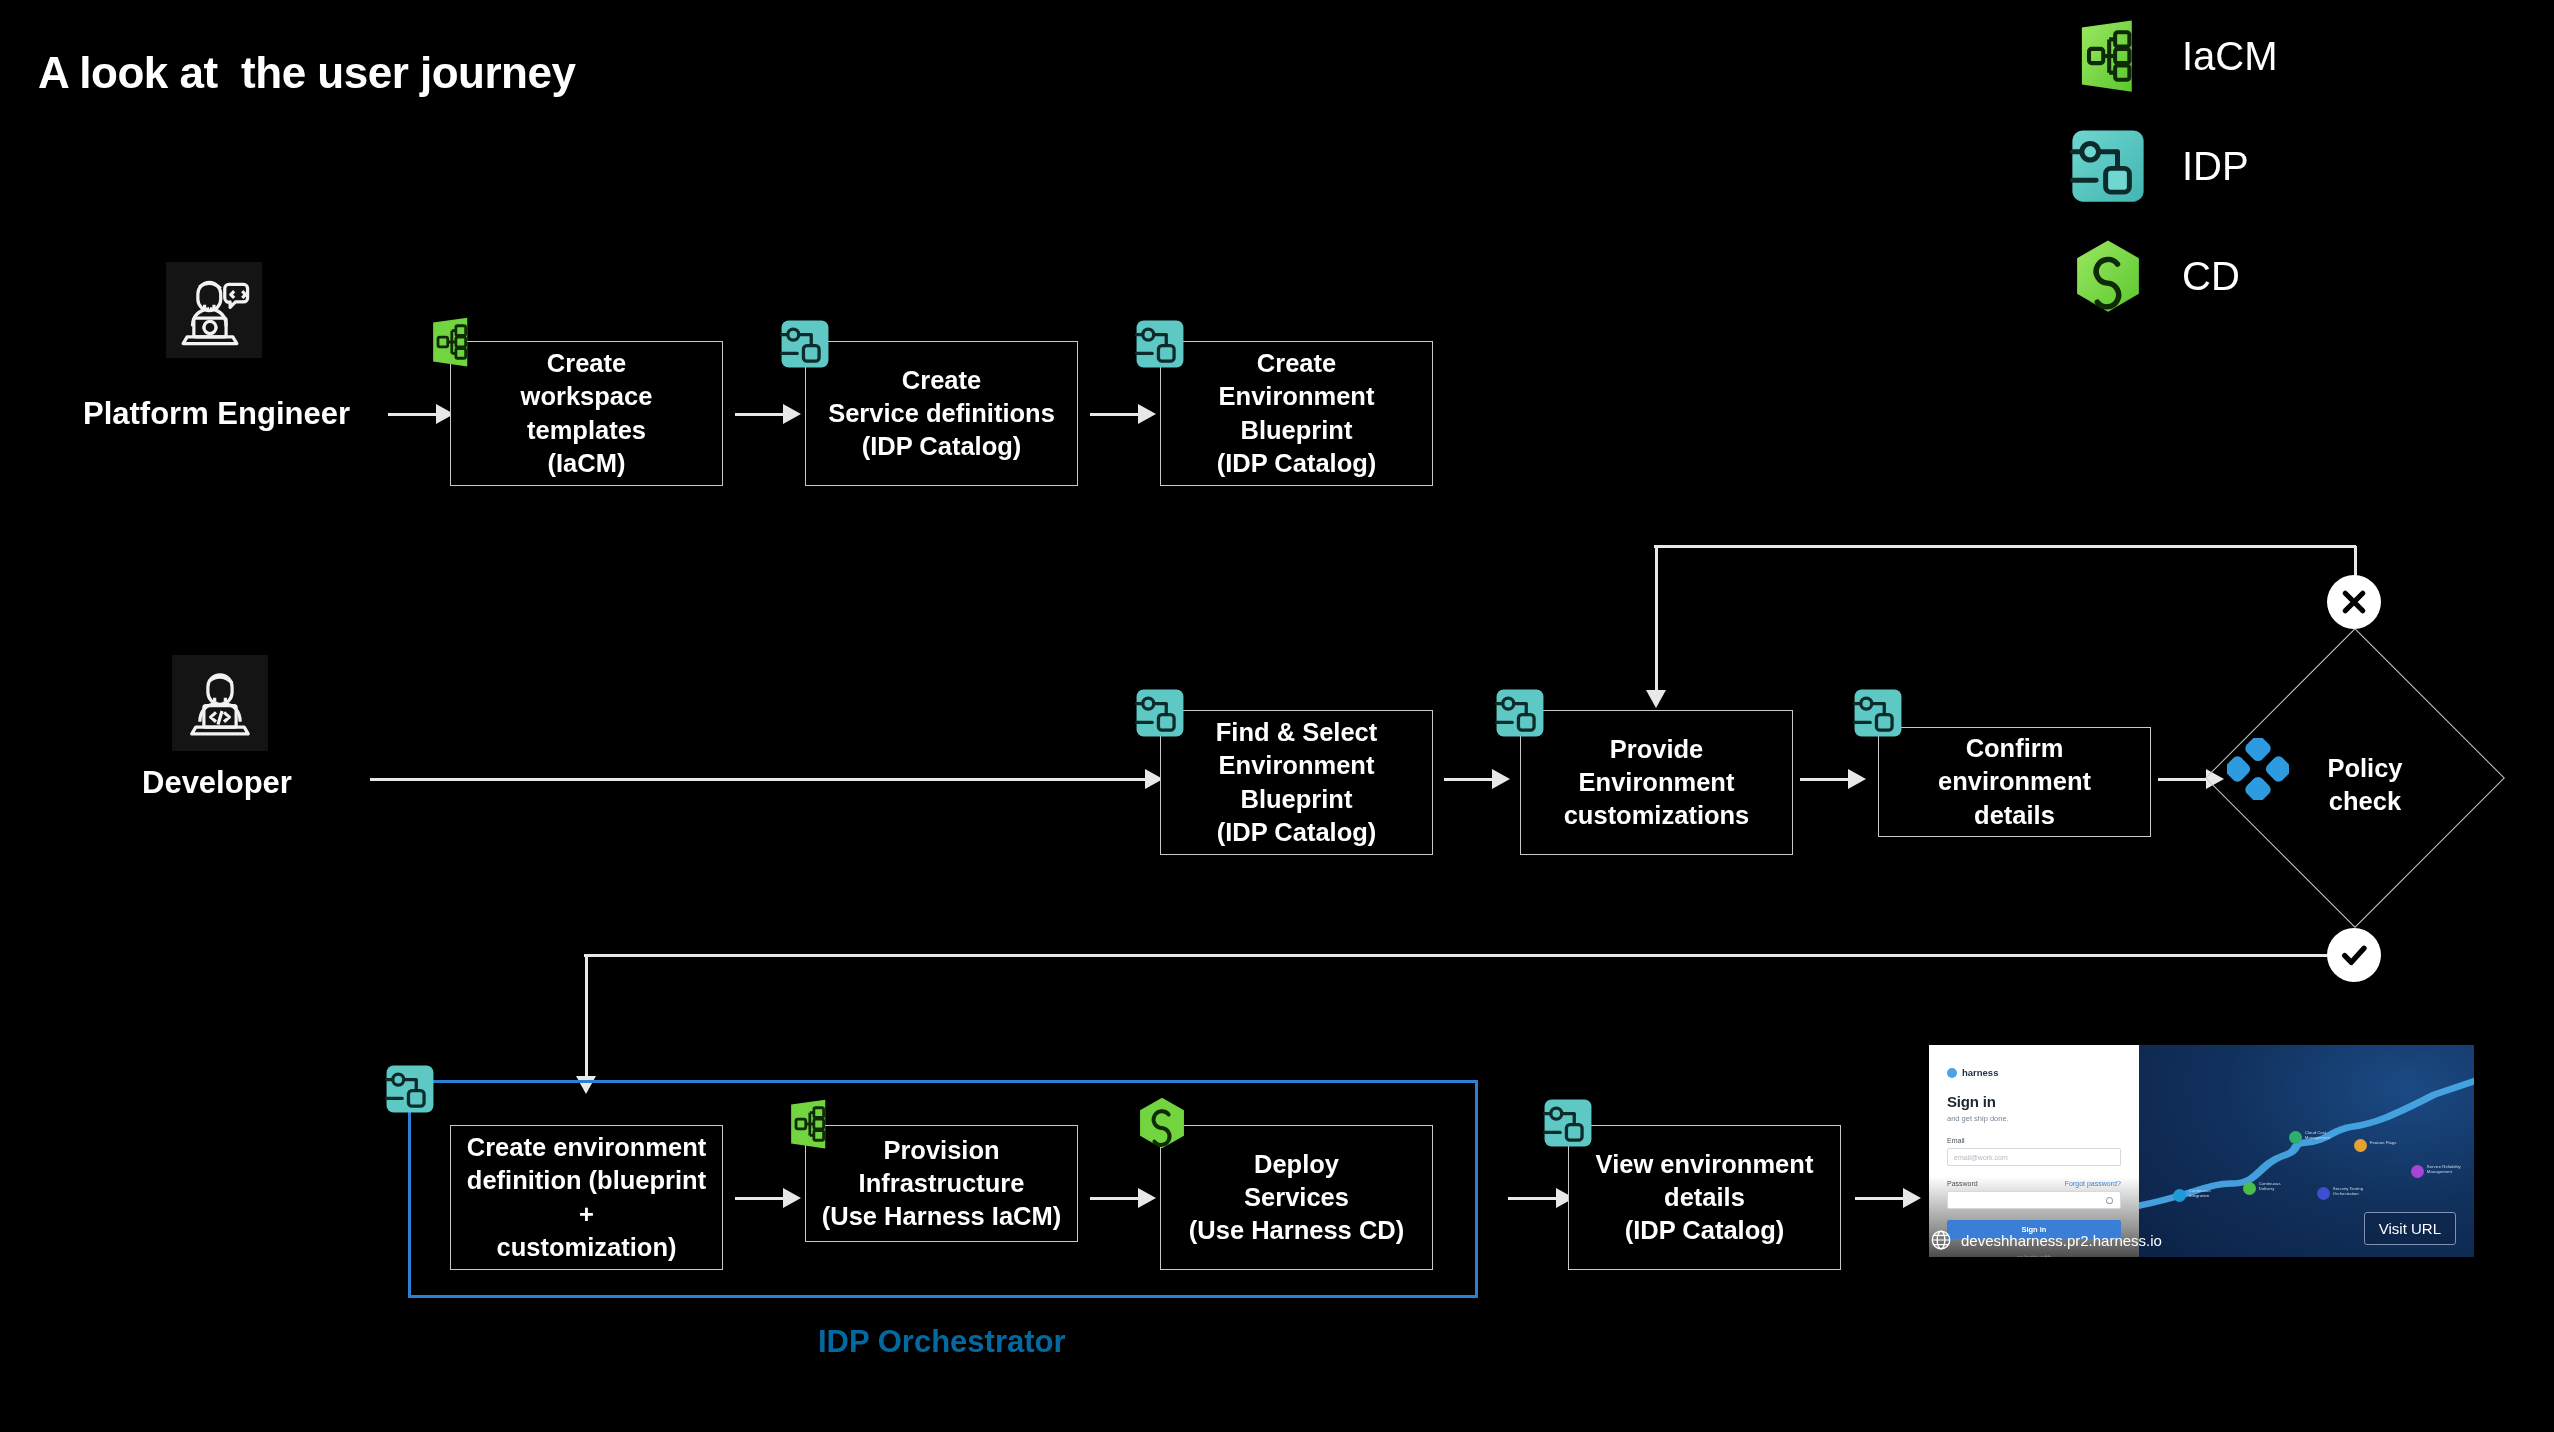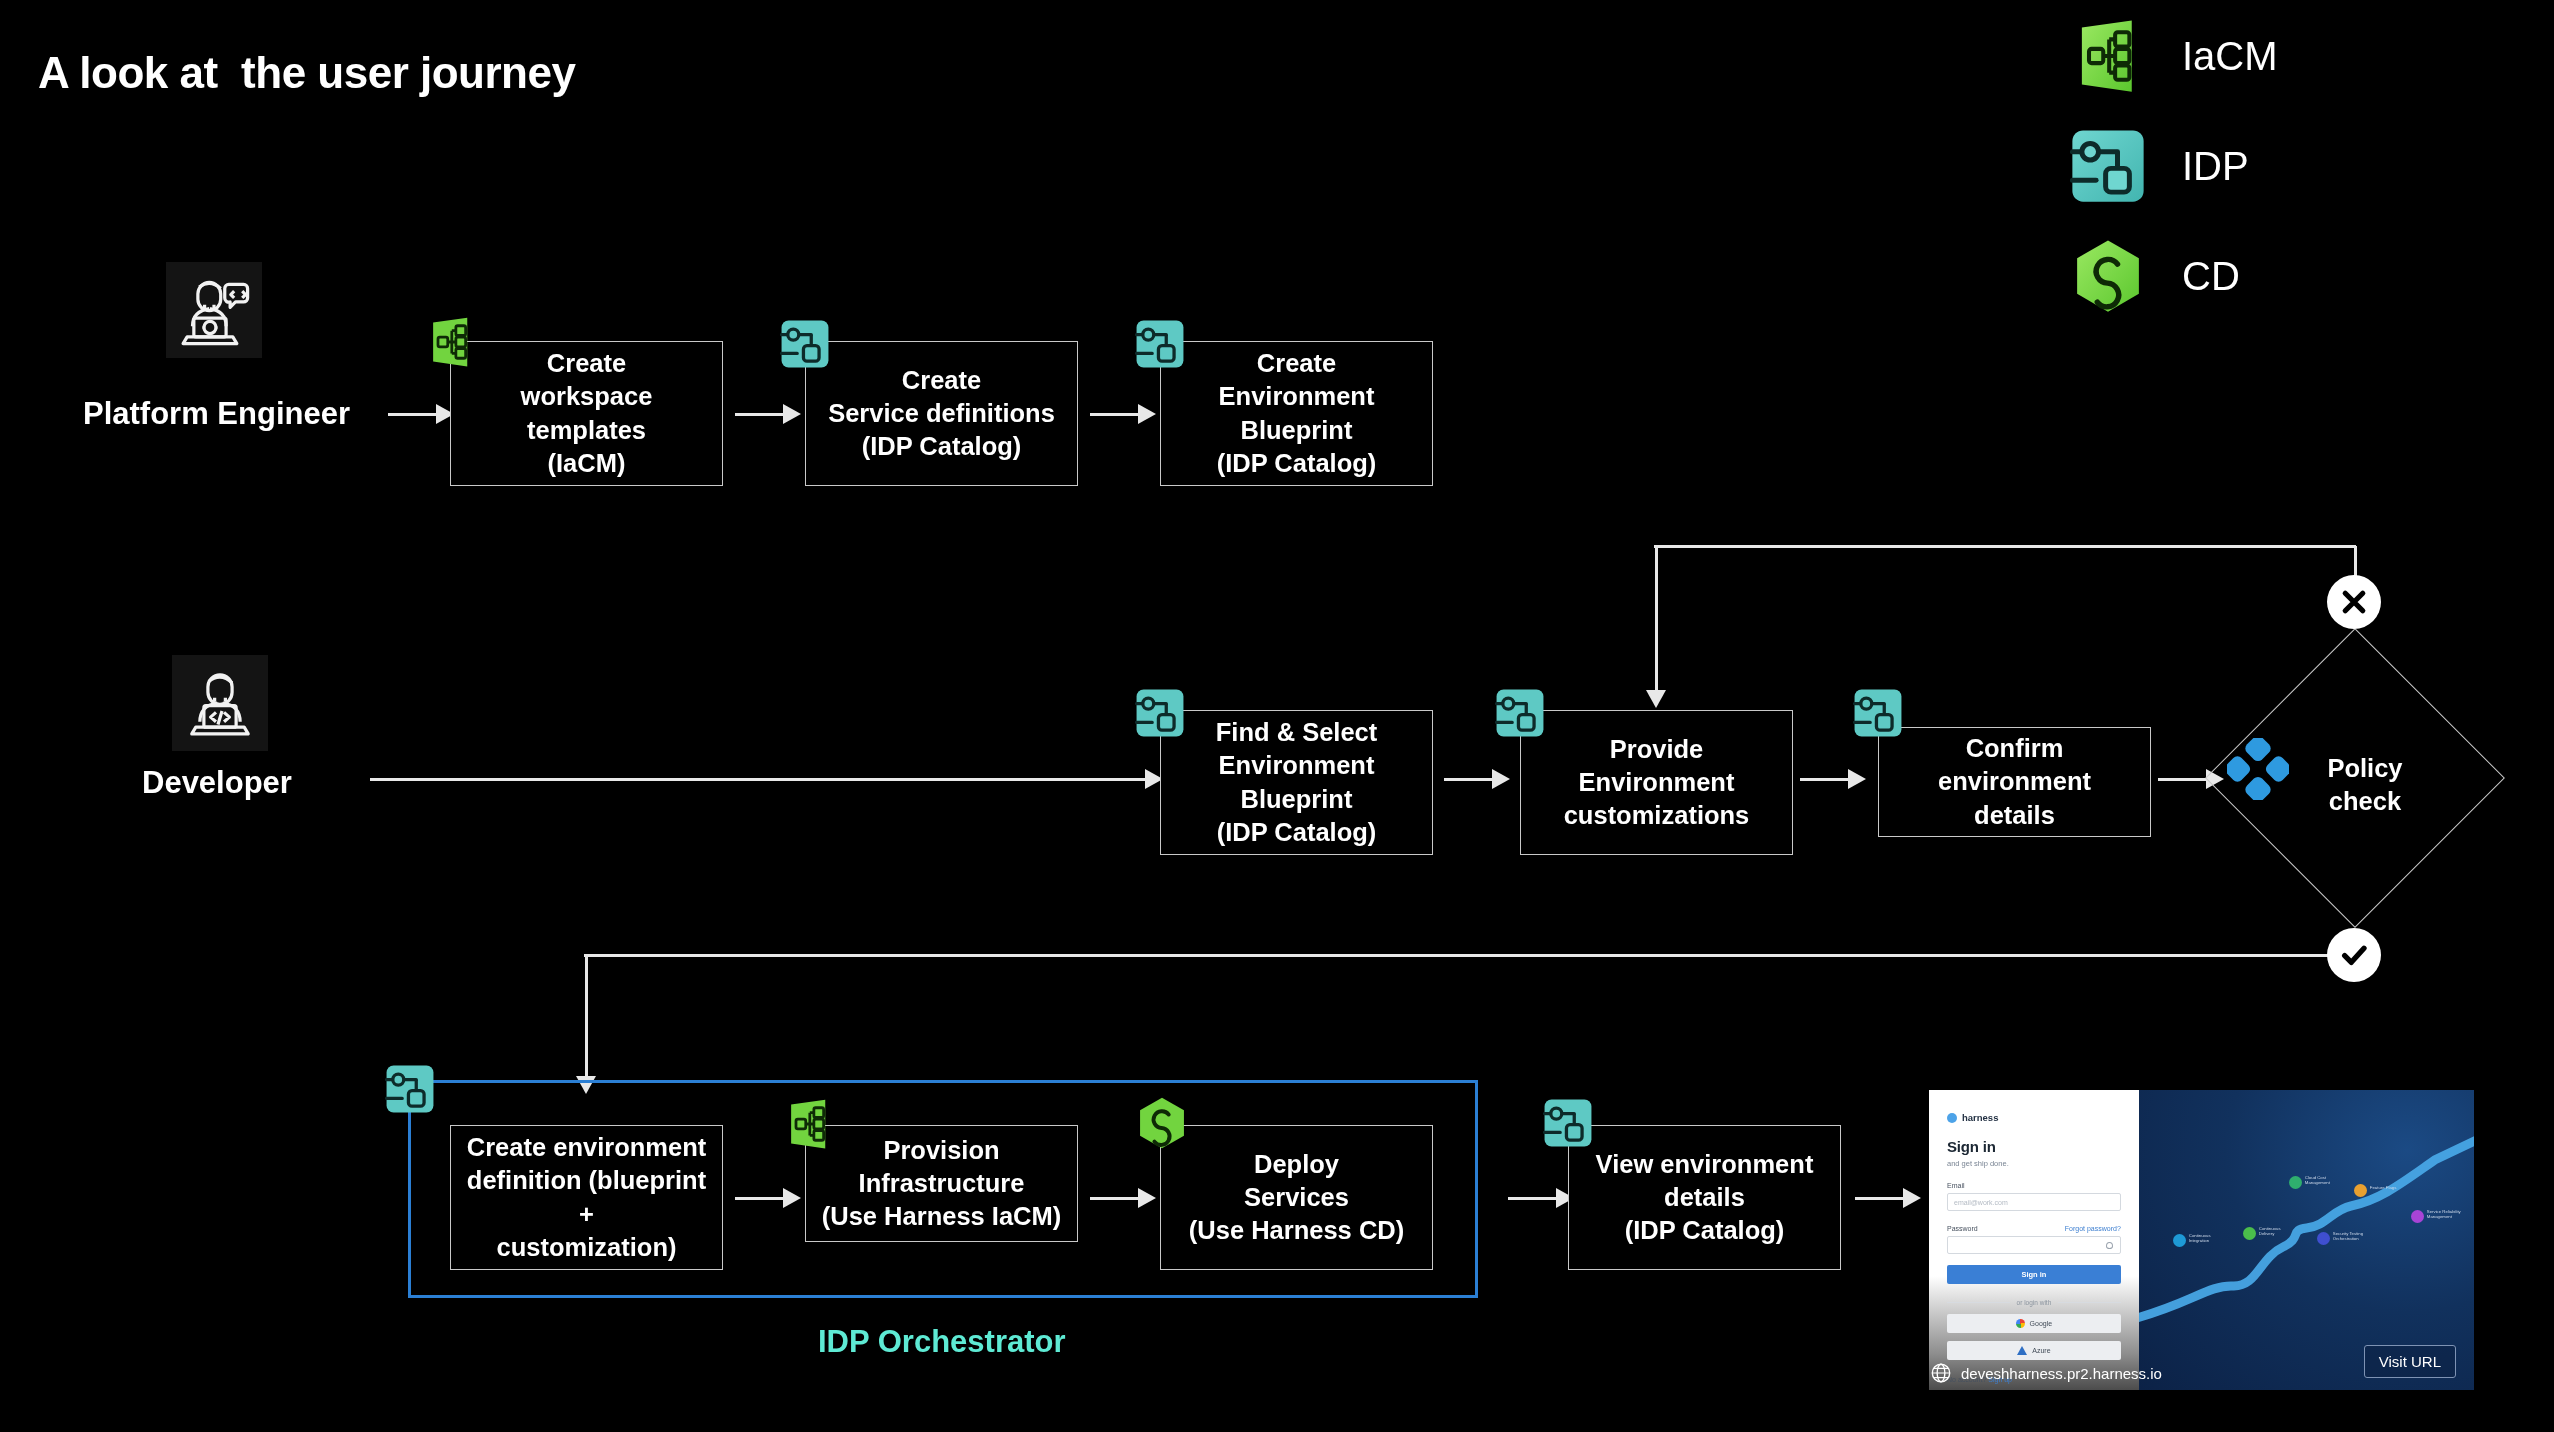--- a/index.html
+++ b/index.html
@@ -102,21 +102,21 @@
   }
 
   
   #orch-frame {
     position: absolute;
     border: 3px solid #2b7fd4;
     background: transparent;
   }
   #orch-label {
     position: absolute;
-    font-size: 31px; font-weight: 700; color: #5eead4; white-space: nowrap;
+    font-size: 31px; font-weight: 700; color: #0369a1; white-space: nowrap;
   }
 
   
   #thumb {
     position: absolute;
     overflow: hidden;
     background: #0d1b33;
     display: flex;
   }
   #thumb-left {
@@ -497,21 +497,21 @@
         </g>
       <circle cx="17" cy="20" r="7" fill="#5ec9c4" stroke="#0d2b2a" stroke-width="4.2"></circle>
       <rect x="30" y="34" width="20" height="20" rx="4.5" fill="#5ec9c4" stroke="#0d2b2a" stroke-width="4.2"></rect>
       <path d="M40 20 V34" stroke="#0d2b2a" stroke-width="4.2" fill="none"></path>
     </svg>
   </span>
 
   <div class="hline" style="left:1855px; top:1197px; width:52px;"></div>
   <div class="arrow-h" style="left:1903px; top:1188px;"></div>
 
-  <div id="thumb" style="left:1929px; top:1090px; width:545px; height:300px;">
+  <div id="thumb" style="left:1929px; top:1045px; width:545px; height:212px;">
 
     <div id="thumb-left">
       <div class="hns-logo">
         <span class="hns-dot"></span>
         <span>harness</span>
       </div>
       <div class="sign-title">Sign in</div>
       <div class="sign-sub">and get ship done.</div>
 
       <div class="fl">Email</div>

